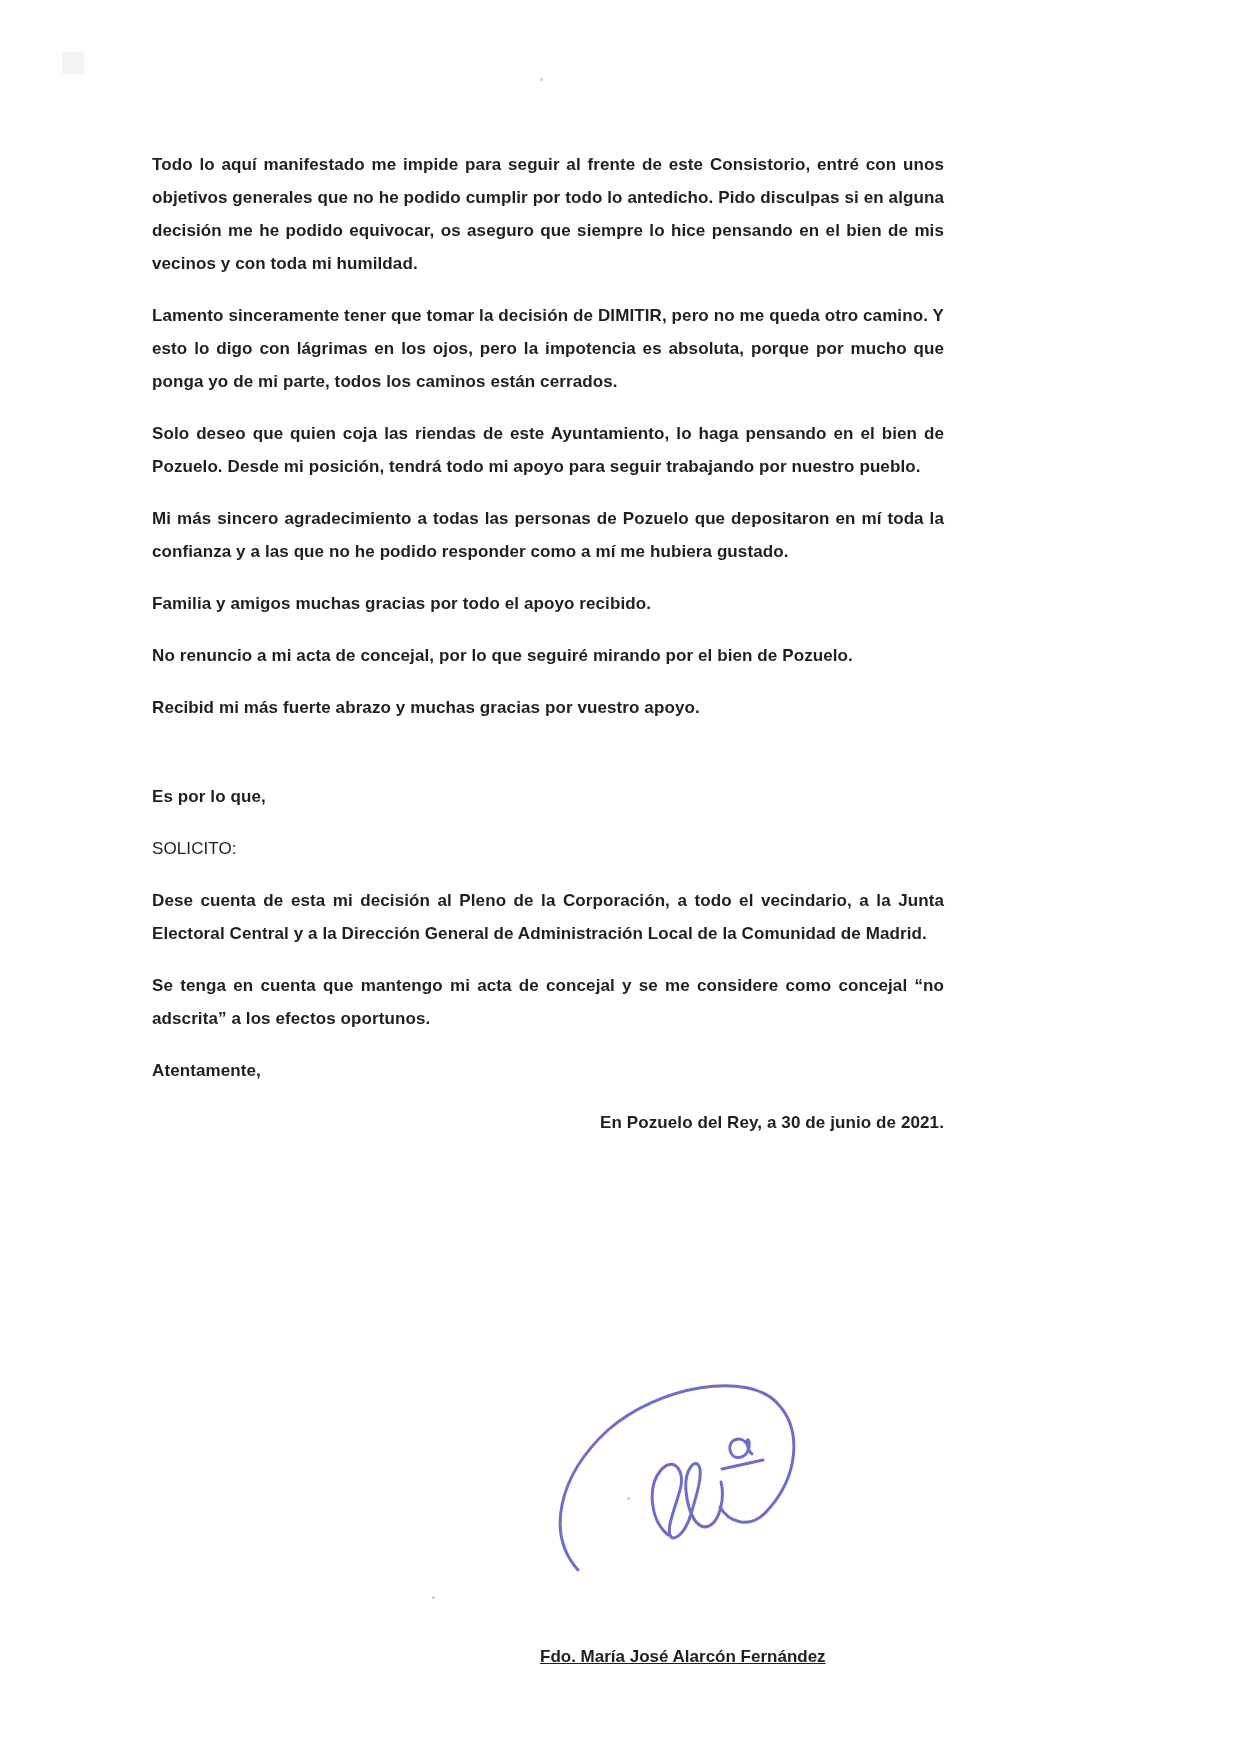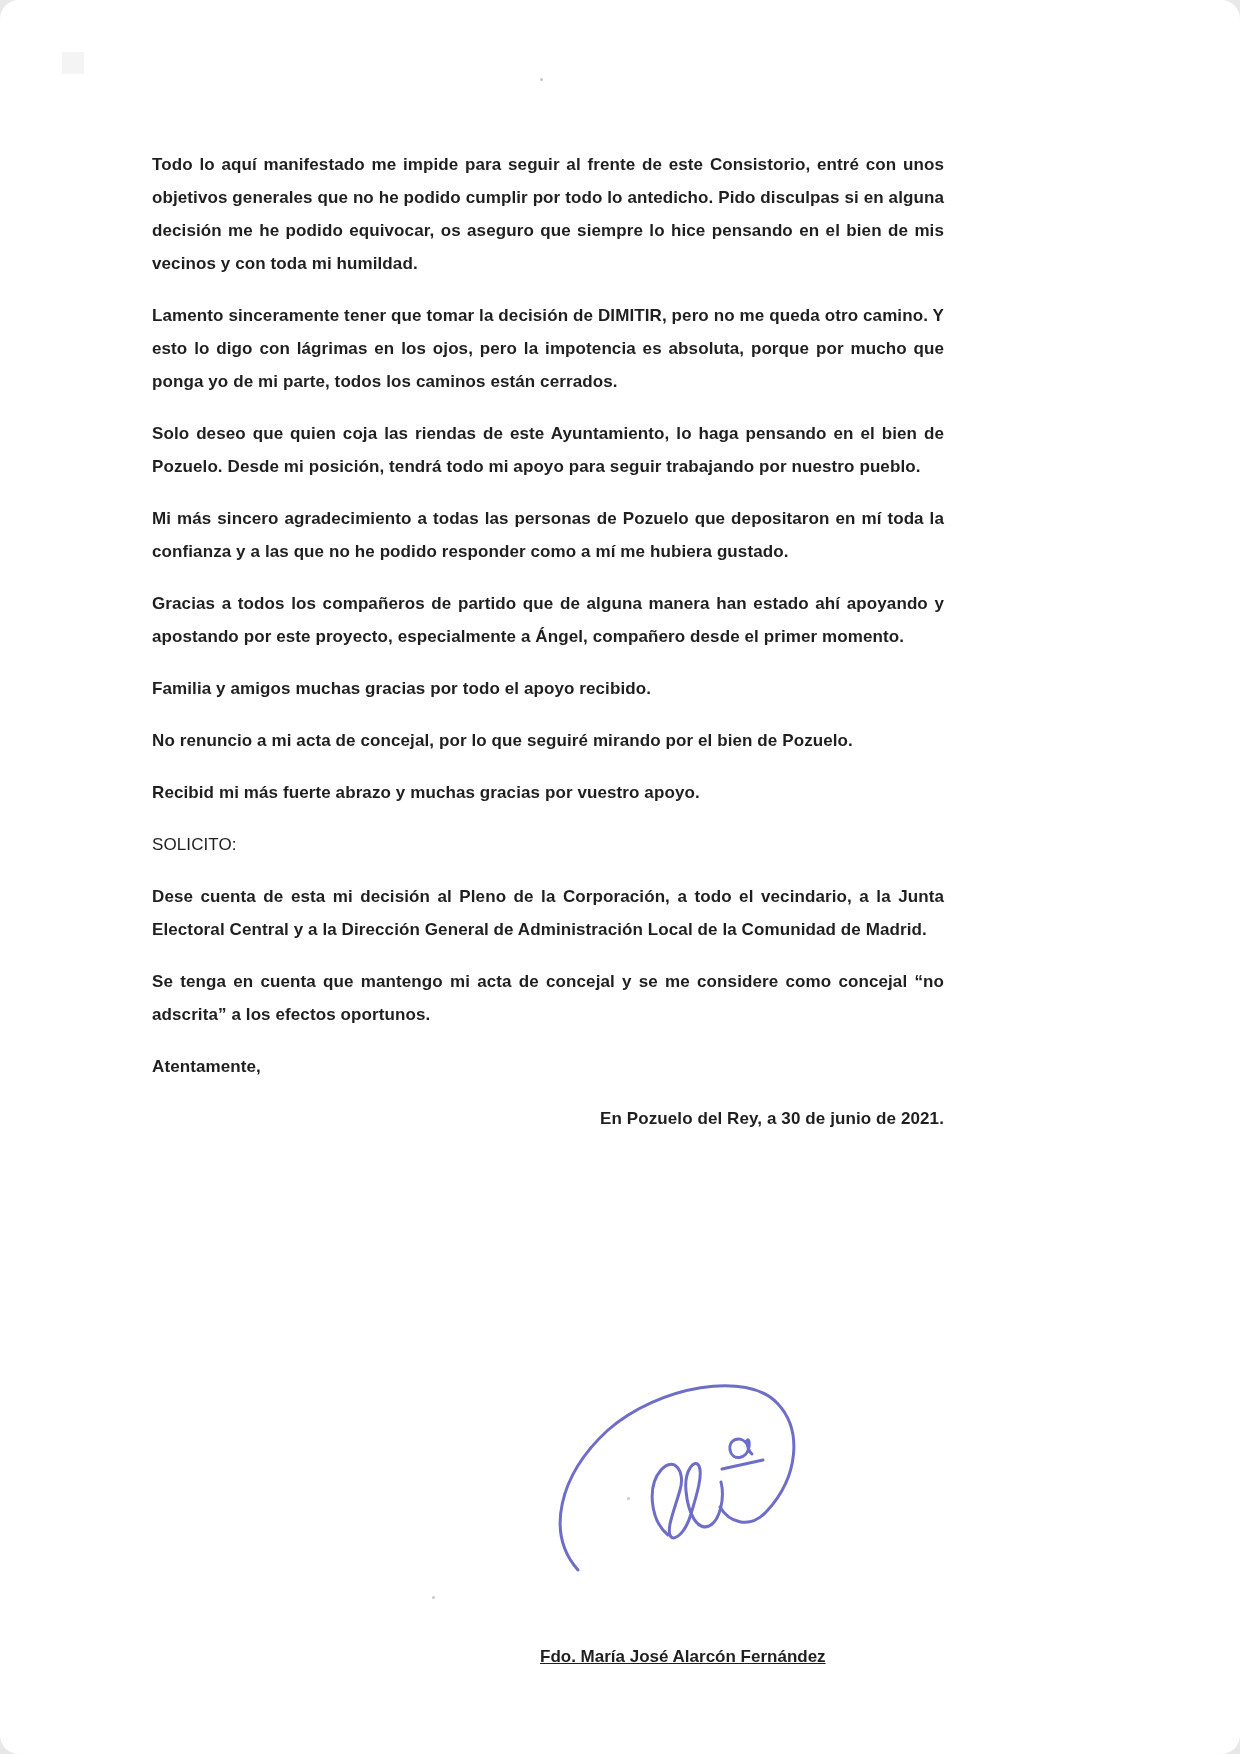--- a/index.html
+++ b/index.html
@@ -5,21 +5,20 @@
   html, body { margin: 0; padding: 0; background: #e8e8e8; }
   .page {
     position: relative;
     width: 1240px;
     height: 1754px;
     margin: 0 auto;
     background: #ffffff;
     overflow: hidden;
     font-family: "Liberation Sans", sans-serif;
     color: var(--ink, #1f1f1f);
-    border-radius: 19px;
   }
   .content {
     position: absolute;
     left: 152px;
     top: 0;
     width: 792px;
     padding-top: 148px;
   }
   .content p {
     margin: 0 0 19px 0;
@@ -86,24 +85,24 @@
   <span class="speck sq s1"></span>
   <span class="speck s2"></span>
   <span class="speck s3"></span>
   <span class="speck s4"></span>
 
   <div class="content">
     <p>Todo lo aquí manifestado me impide para seguir al frente de este Consistorio, entré con unos objetivos generales que no he podido cumplir por todo lo antedicho. Pido disculpas si en alguna decisión me he podido equivocar, os aseguro que siempre lo hice pensando en el bien de mis vecinos y con toda mi humildad.</p>
     <p>Lamento sinceramente tener que tomar la decisión de DIMITIR, pero no me queda otro camino. Y esto lo digo con lágrimas en los ojos, pero la impotencia es absoluta, porque por mucho que ponga yo de mi parte, todos los caminos están cerrados.</p>
     <p>Solo deseo que quien coja las riendas de este Ayuntamiento, lo haga pensando en el bien de Pozuelo. Desde mi posición, tendrá todo mi apoyo para seguir trabajando por nuestro pueblo.</p>
     <p>Mi más sincero agradecimiento a todas las personas de Pozuelo que depositaron en mí toda la confianza y a las que no he podido responder como a mí me hubiera gustado.</p>
-    <p>Gracias a todos los compañeros de partido que de alguna manera han estado ahí apoyando y apostando por este proyecto, especialmente a Ángel, compañero desde el primer momento.</p>
     <p>Familia y amigos muchas gracias por todo el apoyo recibido.</p>
     <p>No renuncio a mi acta de concejal, por lo que seguiré mirando por el bien de Pozuelo.</p>
     <p>Recibid mi más fuerte abrazo y muchas gracias por vuestro apoyo.</p>
+    <p class="gap-before">Es por lo que,</p>
     <p class="heading-bold">SOLICITO:</p>
     <p>Dese cuenta de esta mi decisión al Pleno de la Corporación, a todo el vecindario, a la Junta Electoral Central y a la Dirección General de Administración Local de la Comunidad de Madrid.</p>
     <p>Se tenga en cuenta que mantengo mi acta de concejal y se me considere como concejal “no adscrita” a los efectos oportunos.</p>
     <p class="gap-before-lg">Atentamente,</p>
     <p class="align-right">En Pozuelo del Rey, a 30 de junio de 2021.</p>
   </div>
 
   <div class="signature">
     <svg viewBox="0 0 265 200" xmlns="http://www.w3.org/2000/svg">
       <path d="M 28 192 C -4 156, 8 98, 58 52 C 108 8, 198 -8, 228 26 C 252 52, 249 98, 217 133 C 199 153, 178 143, 170 129"></path>

